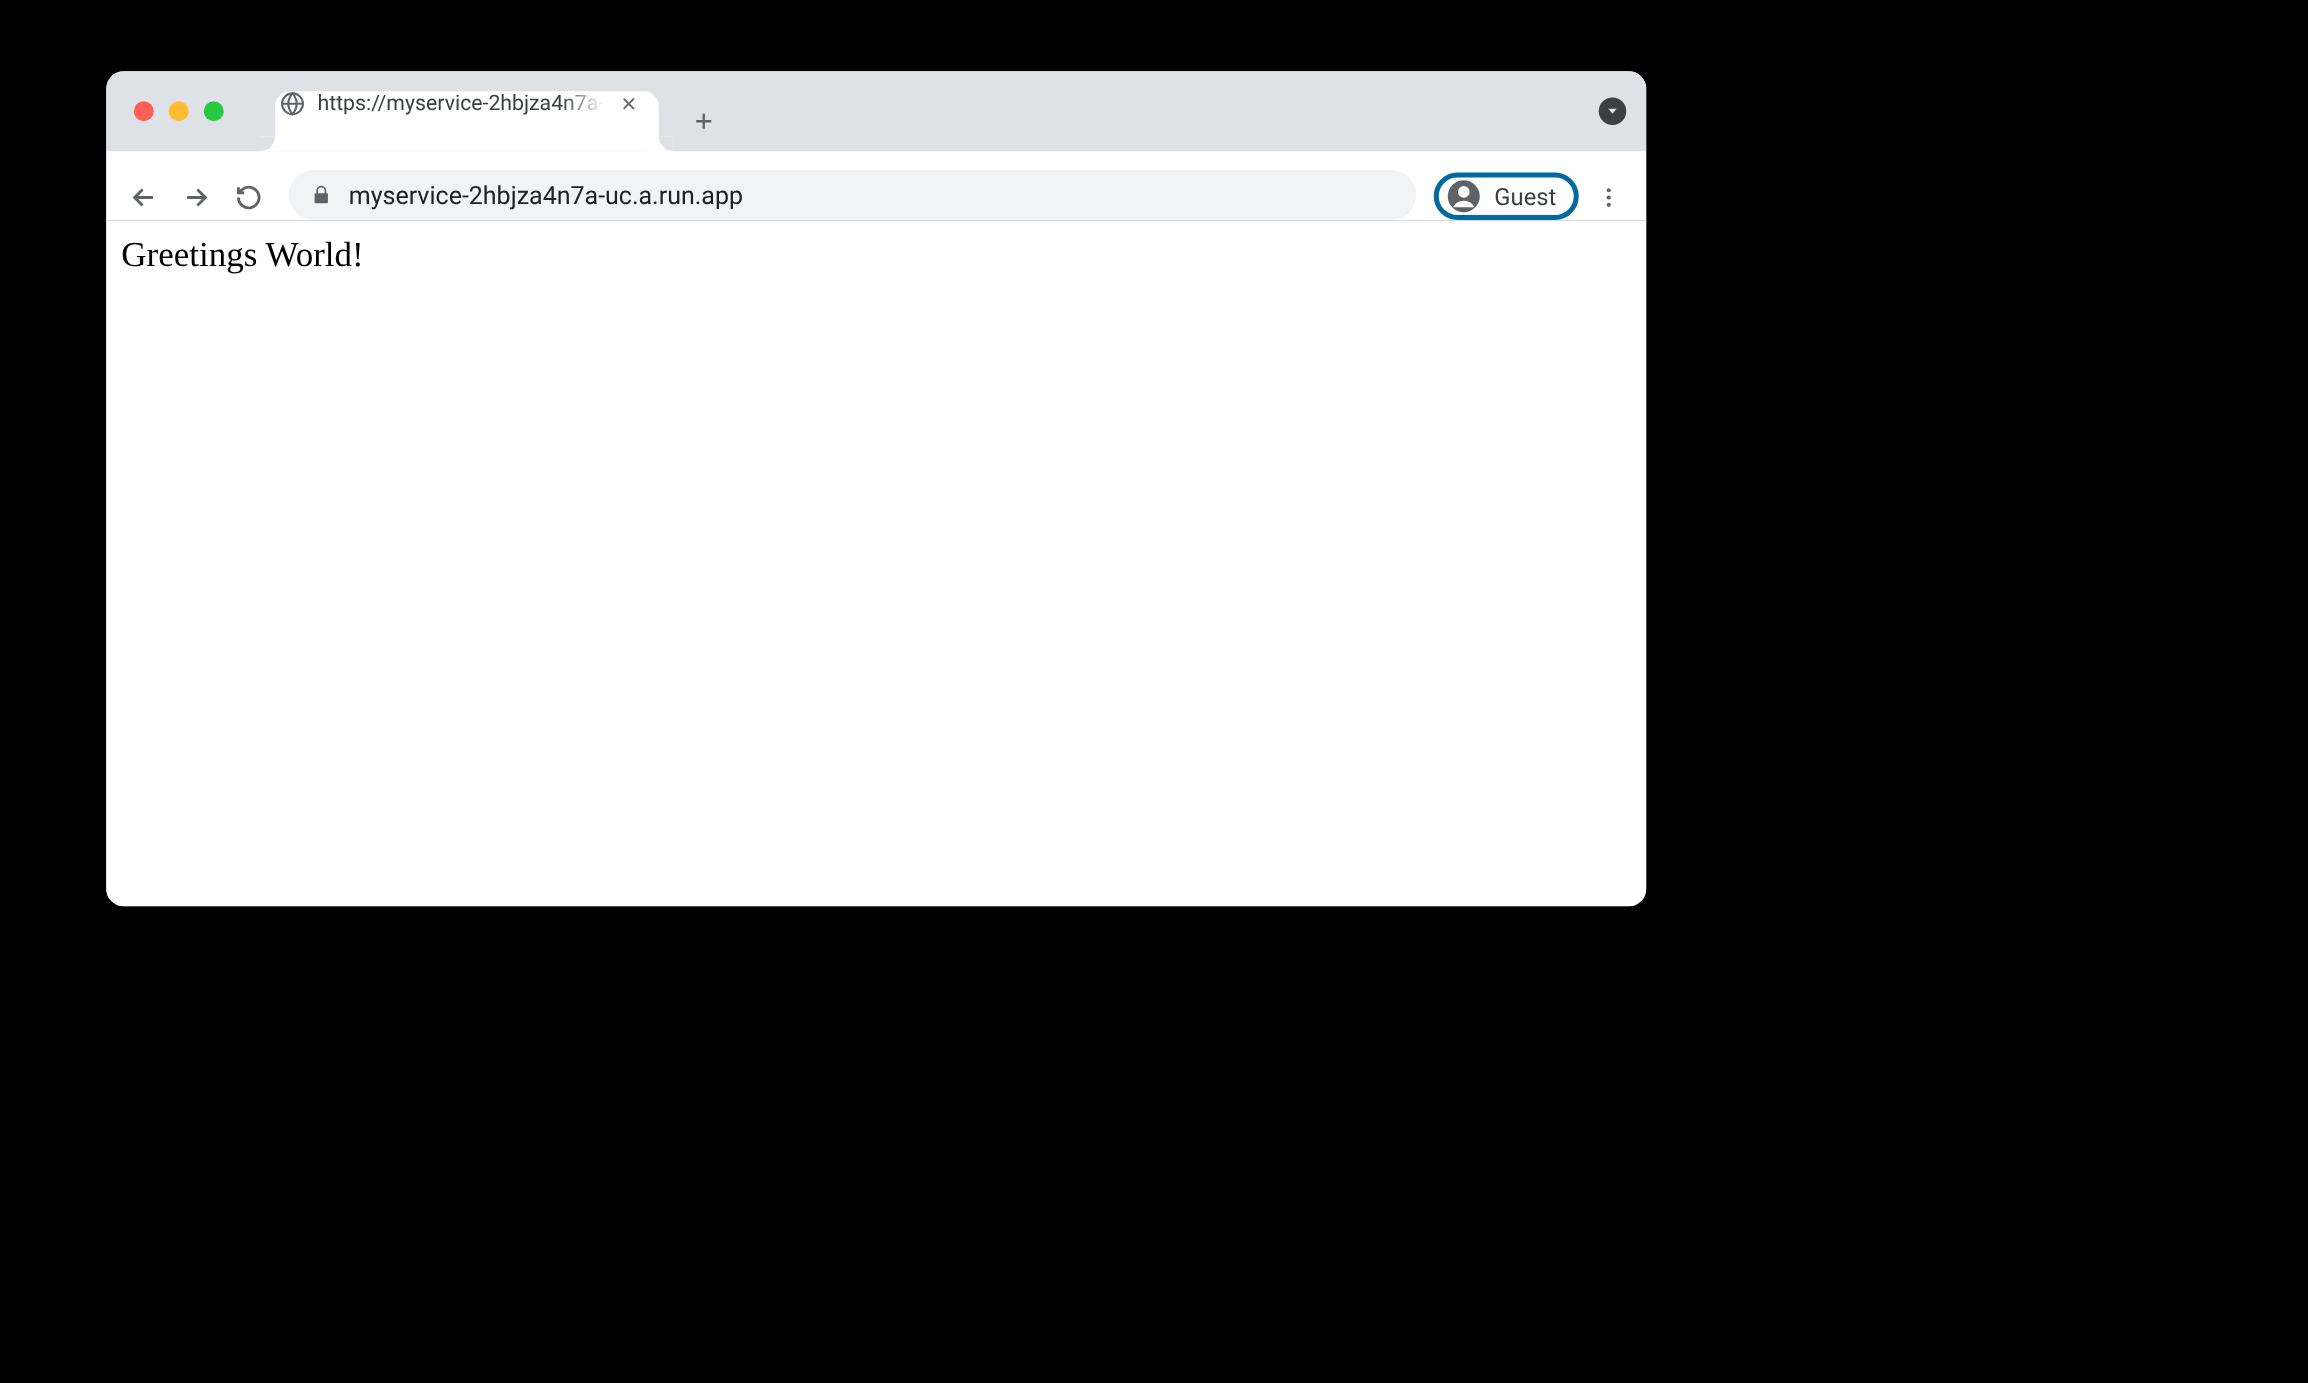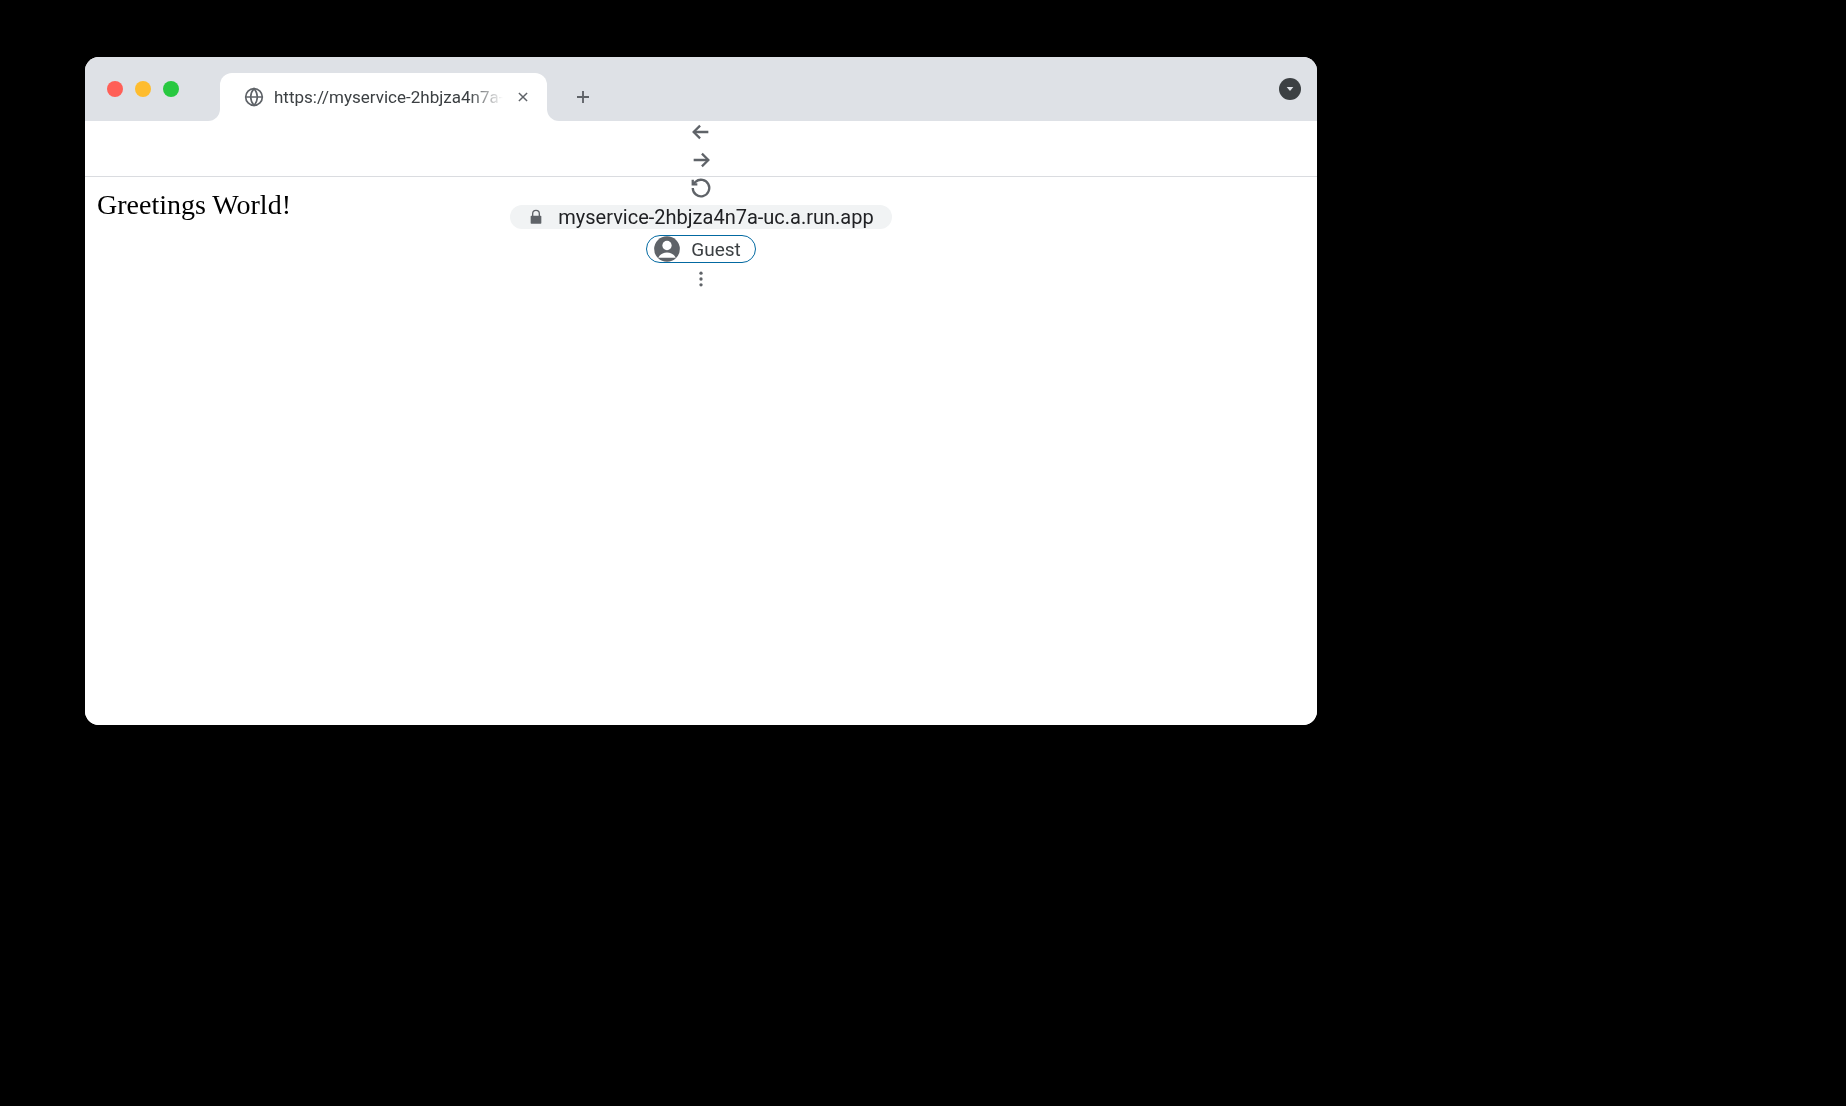--- a/index.html
+++ b/index.html
@@ -49,22 +49,21 @@
     }
     .tl-red { background: #ff5f57; }
     .tl-yellow { background: #febc2e; }
     .tl-green { background: #28c840; }
     .tab {
       margin-left: 115px;
       height: 48px;
       background: #fff;
       border-radius: 12px 12px 0 0;
       display: flex;
-      align-items: center;
-      padding: 0 14px 0 24px;
+      padding: 0 14px 0 4px;
       min-width: 300px;
       max-width: 370px;
       position: relative;
       gap: 10px;
     }
     .tab::before, .tab::after {
       content: "";
       position: absolute;
       bottom: 0;
       width: 12px;
@@ -138,24 +137,23 @@
       align-items: center;
       justify-content: center;
       cursor: pointer;
       color: #dee1e6;
     }
     .toolbar {
       height: 56px;
       background: #fff;
       border-bottom: 1px solid #dadce0;
       display: flex;
-      align-items: center;
+      align-items: flex-end;
       padding: 0 12px;
       gap: 6px;
-      flex-direction: column;
     }
     .nav-btn {
       width: 36px;
       height: 36px;
       display: flex;
       align-items: center;
       justify-content: center;
       border-radius: 50%;
       cursor: pointer;
       color: #5f6368;
@@ -177,22 +175,22 @@
       align-items: center;
       flex-shrink: 0;
     }
     .url-text {
       font-size: 20px;
       color: #202124;
       white-space: nowrap;
       overflow: hidden;
     }
     .profile-chip {
-      height: 28px;
-      border: 1px solid #0369a1;
+      height: 38px;
+      border: 4px solid #0369a1;
       border-radius: 19px;
       display: flex;
       align-items: center;
       padding: 0 14px 0 6px;
       gap: 10px;
       cursor: pointer;
     }
     .avatar-icon {
       width: 28px;
       height: 28px;

